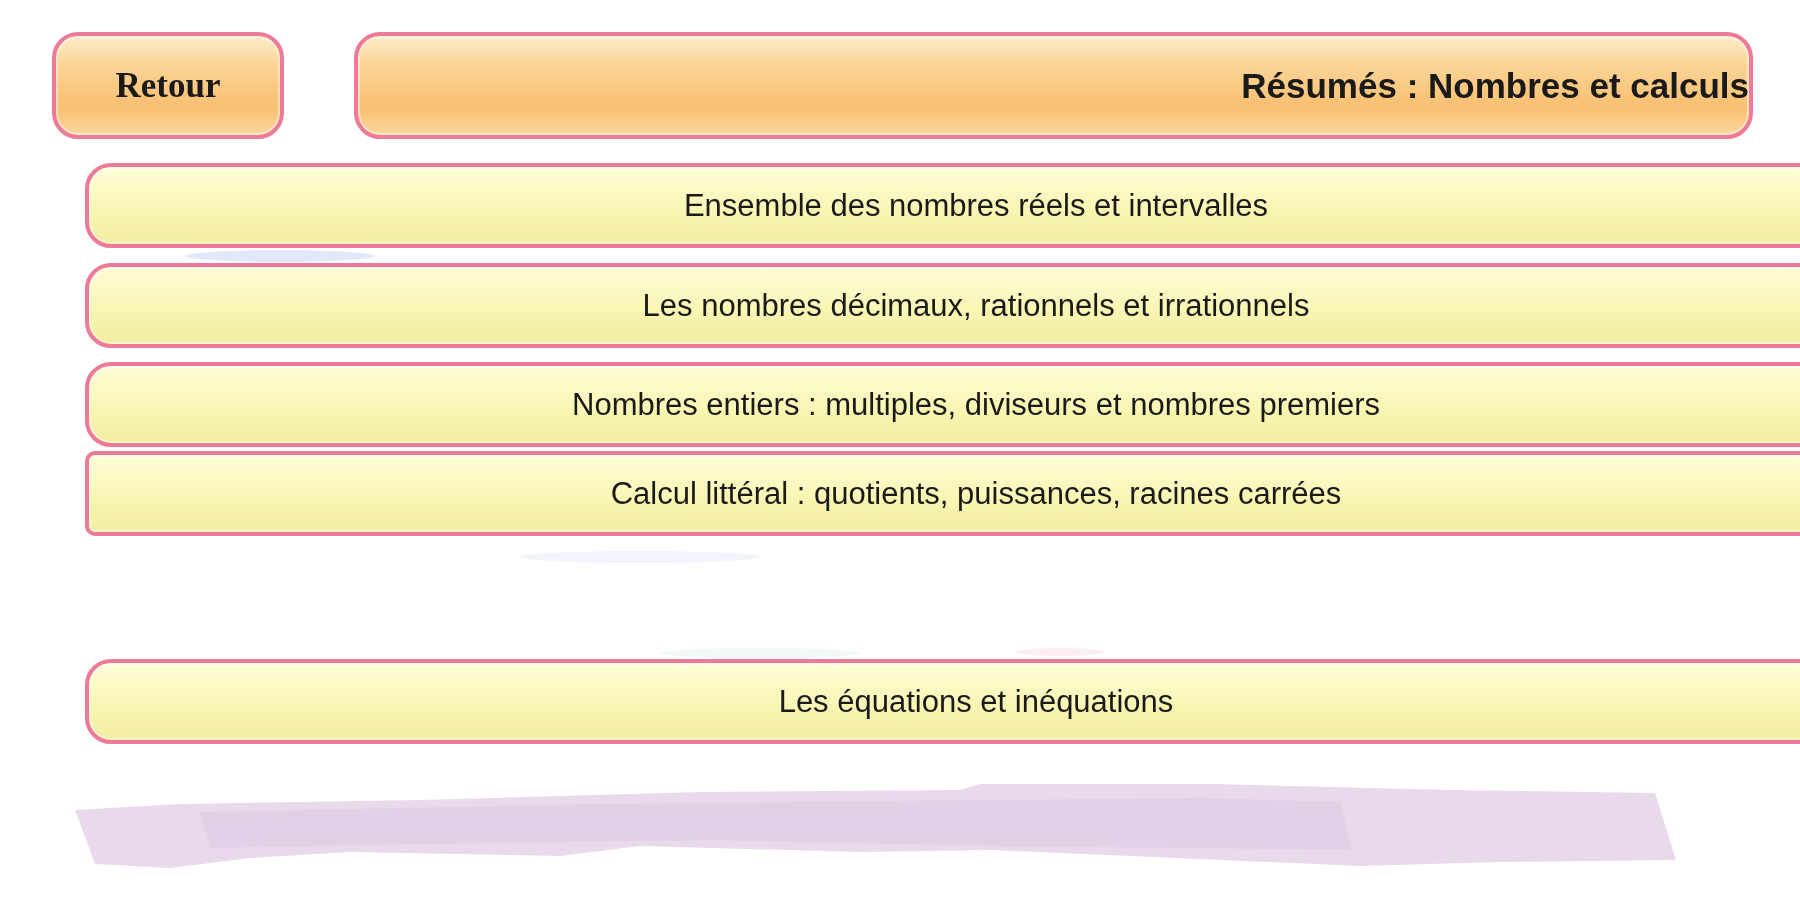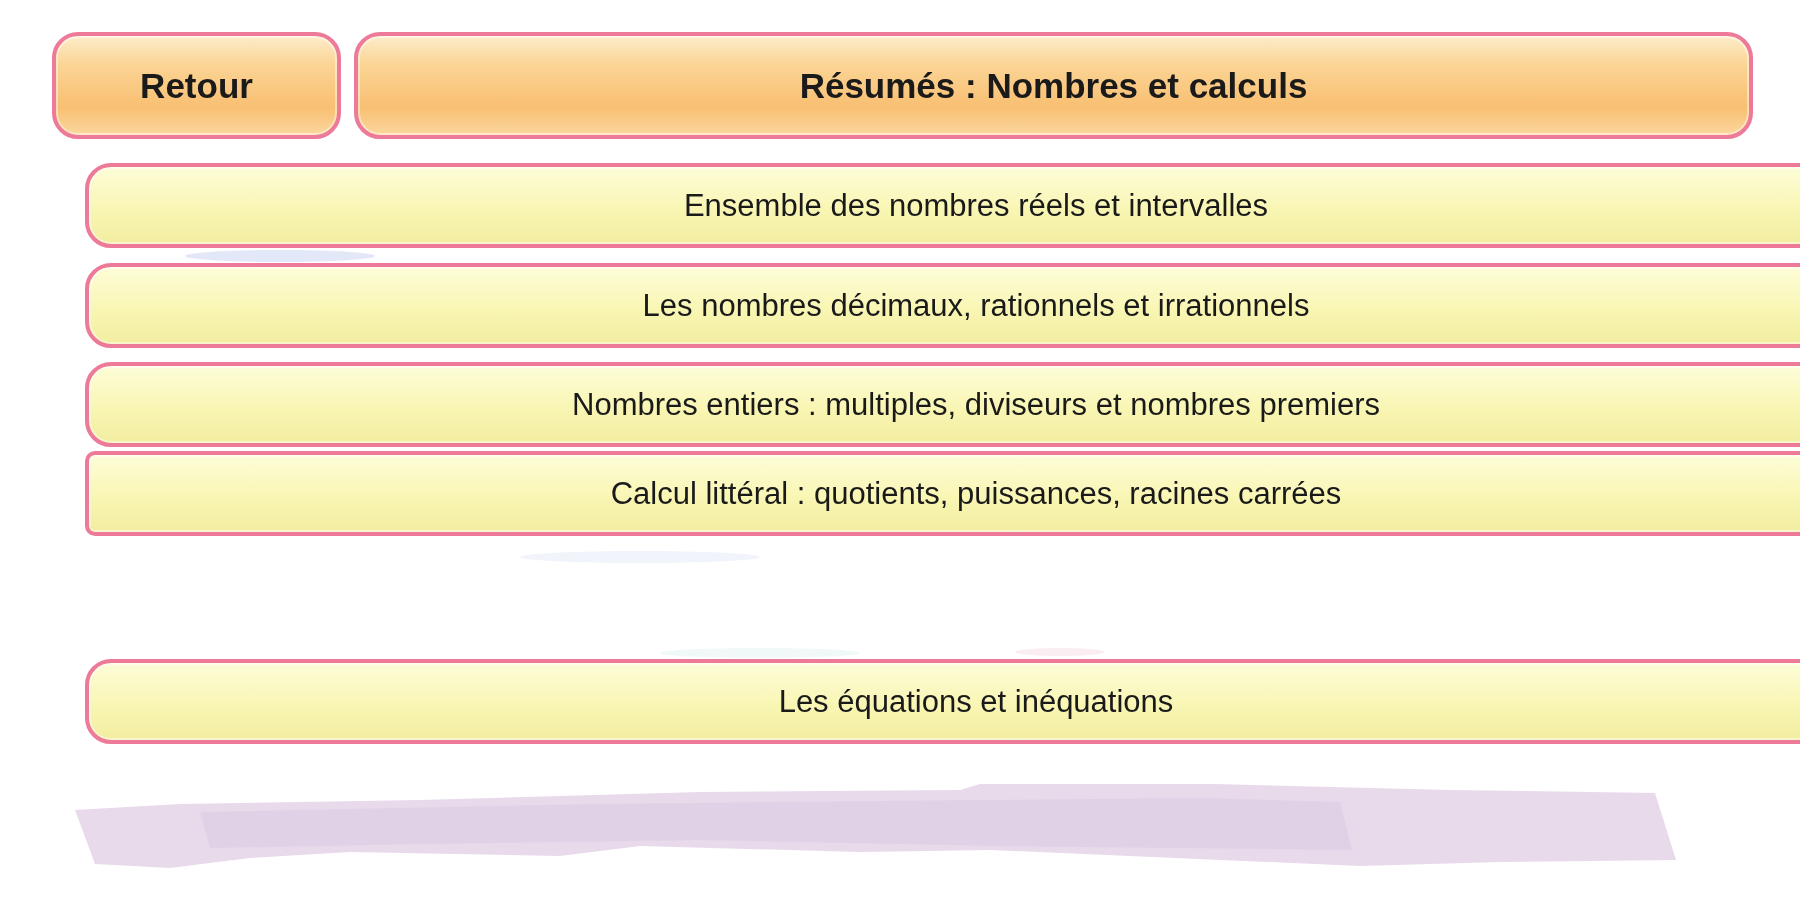--- a/index.html
+++ b/index.html
@@ -42,22 +42,22 @@
     font-size:35px;
   }
   .yellow{
     background:linear-gradient(180deg,
       var(--item-yellow-light) 0%,
       var(--item-yellow-mid) 55%,
       var(--item-yellow) 100%);
     font-weight:400;
     font-size:31px;
   }
-  .back-btn{left:52px;top:32px;width:289px;height:107px;}
-  .title-bar{left:354px;top:32px;width:1399px;height:107px;}
+  .back-btn{left:52px;top:32px;width:232px;height:107px;font-family:Liberation Serif, serif;}
+  .title-bar{left:354px;top:32px;width:1399px;height:107px;justify-content:flex-end;}
   .menu-item{left:85px;width:1782px;height:85px;}
   .mi-0{top:163px;} .mi-1{top:263px;} .mi-2{top:362px;}
   .mi-3{top:451px;border-radius:10px;} .mi-4{top:560px;} .mi-5{top:659px;align-items:center;}
   .artifacts{position:absolute;left:0;top:0;width:1800px;height:900px;pointer-events:none;}
 </style>
 </head>
 <body>
 
 <div class="screen">
 

